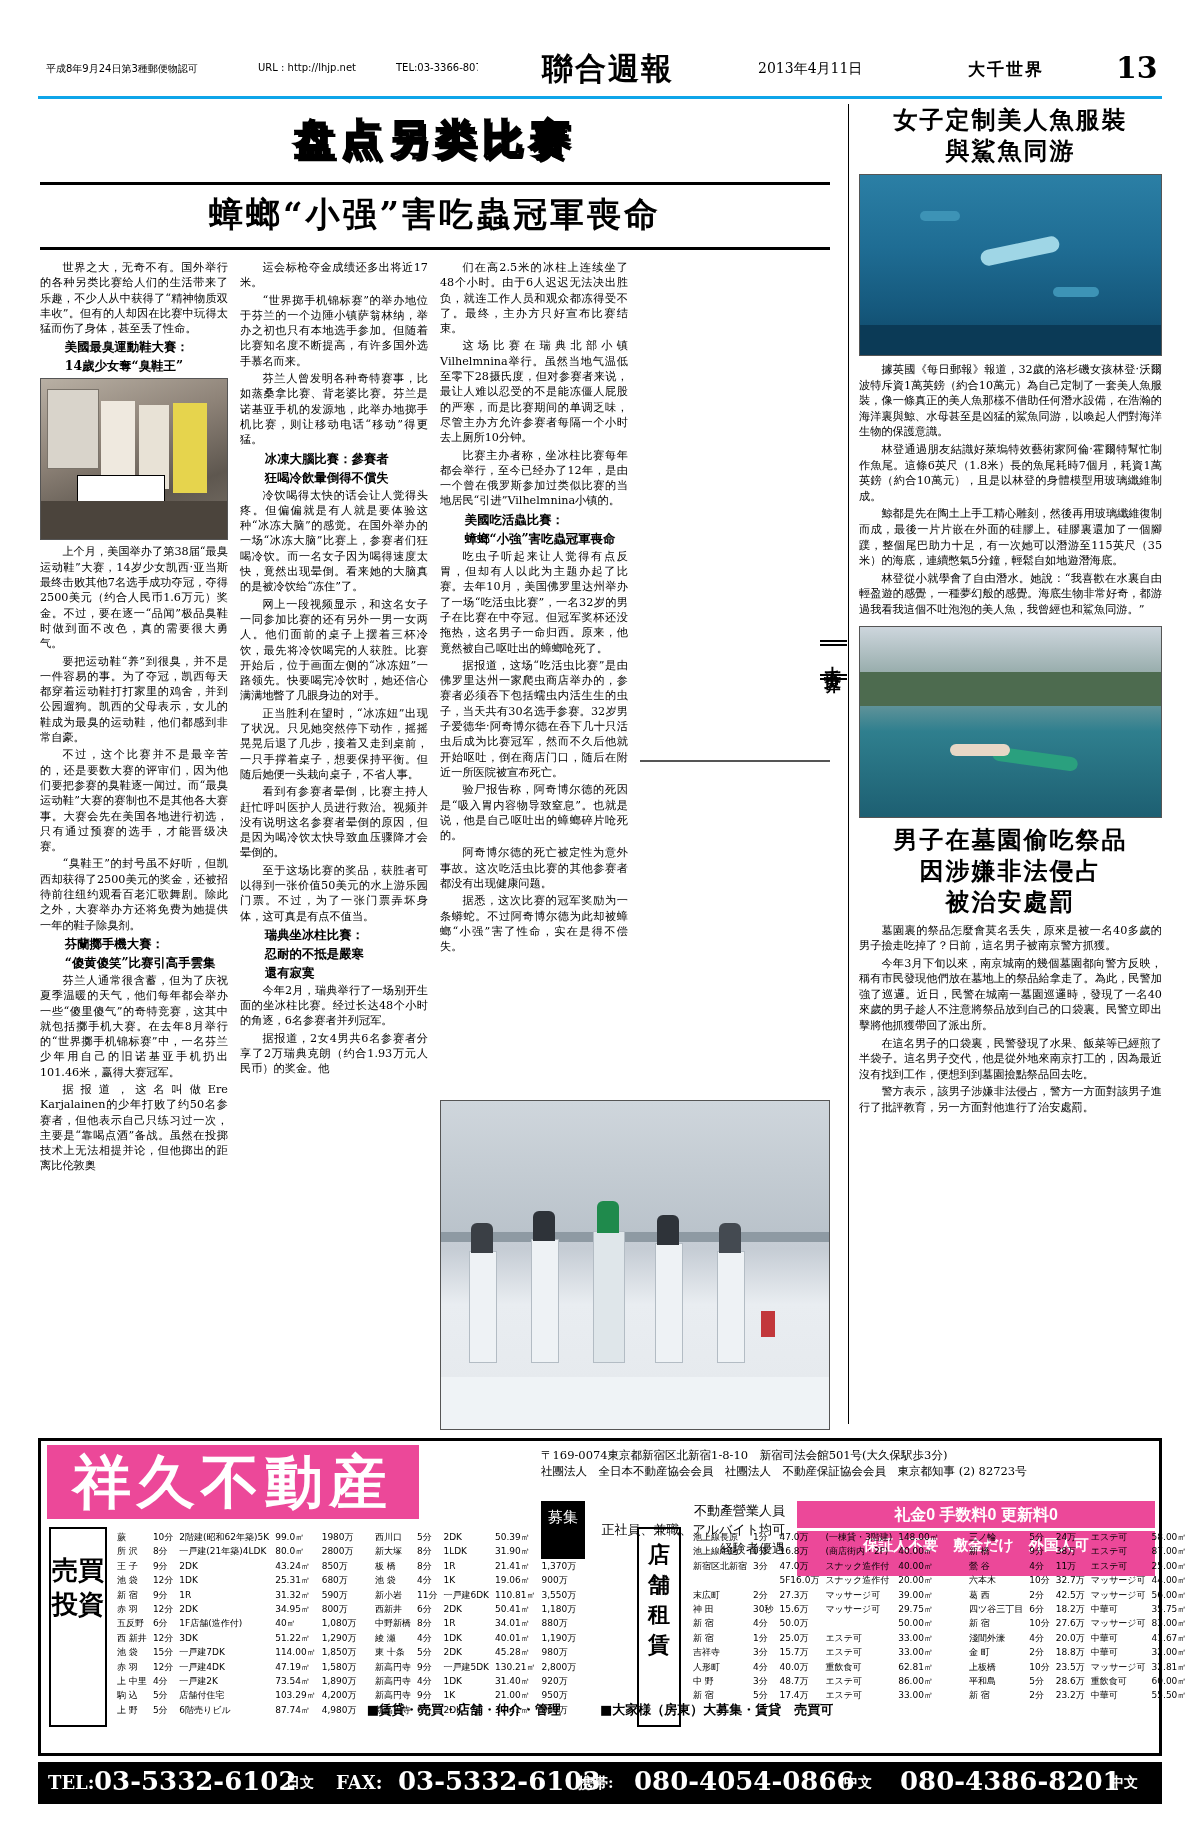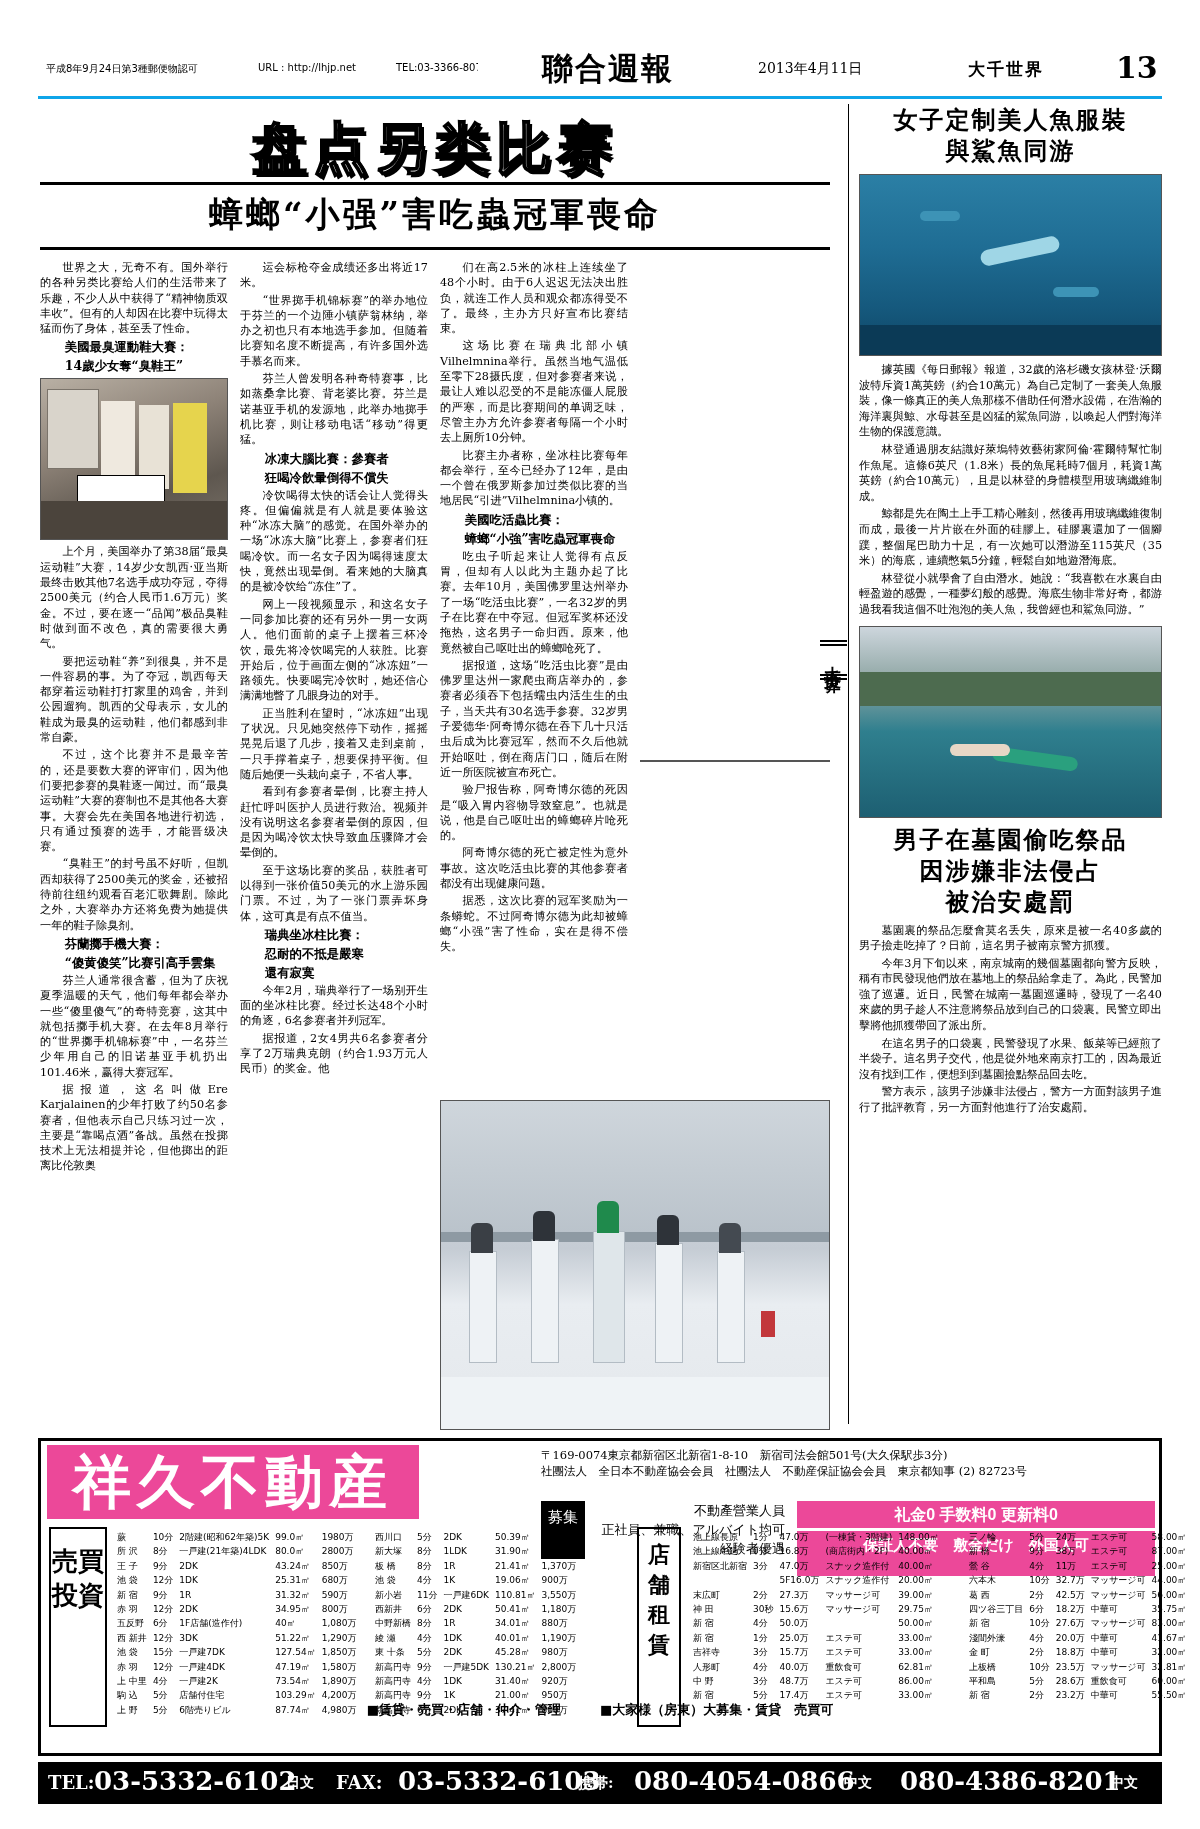--- a/index.html
+++ b/index.html
@@ -21,21 +21,21 @@
   .mh-pg{position:absolute;left:1078px;top:-2px;font-size:30px;font-weight:bold;font-family:"DejaVu Serif",serif;}
 
   
   .left-zone{position:absolute;left:40px;top:104px;width:790px;height:1320px;}
   .right-zone{position:absolute;left:848px;top:104px;width:314px;height:1320px;border-left:1px solid #000;padding-left:10px;box-sizing:border-box;}
 
   
   .art-title{position:relative;height:72px;margin:4px 0 0 0;text-align:center;}
   .art-title .t{
     display:inline-block;font-family:Liberation Mono, monospace;font-weight:bold;
-    font-size:55px;letter-spacing:6px;color:#fff;
+    font-size:41px;letter-spacing:6px;color:#fff;
     -webkit-text-stroke:2px #000;text-shadow:3px 3px 0 #000;
     padding:4px 22px;
   }
   .headline{
     text-align:center;font-family:"DejaVu Serif","Liberation Serif",serif;font-weight:bold;
     font-size:34px;letter-spacing:3px;border-top:3px solid #000;border-bottom:3px solid #000;
     padding:7px 0 9px 0;margin:2px 0 10px 0;
   }
   .body-text{
     font-family:"DejaVu Serif","Liberation Serif",serif;
@@ -66,21 +66,21 @@
   .ad{position:absolute;left:38px;top:1438px;width:1124px;height:318px;border:3px solid #000;background:#fff;box-sizing:border-box;}
   .ad-logo{position:absolute;left:6px;top:4px;width:372px;height:74px;background:#ec4899;color:#fff;
      font-family:"DejaVu Serif",serif;font-weight:bold;font-size:58px;letter-spacing:6px;text-align:center;line-height:74px;}
   .ad-addr{position:absolute;left:500px;top:6px;width:614px;font-family:"DejaVu Serif",serif;font-size:11.5px;line-height:16px;}
   .ad-addr .line{border-bottom:0;}
   .recruit{position:absolute;left:500px;top:60px;width:44px;height:58px;background:#000;color:#fff;
      font-family:"DejaVu Serif",serif;font-size:15px;text-align:center;line-height:20px;padding-top:6px;box-sizing:border-box;}
   .recruit2{position:absolute;left:548px;top:60px;width:196px;height:58px;font-family:"DejaVu Serif",serif;font-size:13px;line-height:19px;text-align:right;}
   .blkbox{position:absolute;background:#ec4899;color:#fff;font-family:Liberation Sans, sans-serif;font-weight:bold;text-align:center;}
   .ad-side{position:absolute;left:8px;top:86px;width:58px;height:200px;border:2px solid #000;
-     font-family:"DejaVu Serif",serif;font-weight:bold;font-size:26px;text-align:center;line-height:34px;padding-top:15px;box-sizing:border-box;}
+     font-family:"DejaVu Serif",serif;font-weight:bold;font-size:26px;text-align:center;line-height:34px;padding-top:24px;box-sizing:border-box;}
   .tbl{position:absolute;font-family:"DejaVu Sans","Liberation Sans",sans-serif;font-size:9px;line-height:12.4px;}
   .tbl td{padding:0 2px;white-space:nowrap;}
   .shop{position:absolute;left:596px;top:86px;width:44px;height:200px;border:2px solid #000;
      font-family:"DejaVu Serif",serif;font-weight:bold;font-size:22px;text-align:center;line-height:30px;padding-top:10px;box-sizing:border-box;}
   .ad-foot{position:absolute;left:0;bottom:34px;width:100%;text-align:center;font-family:"DejaVu Serif",serif;font-size:13px;font-weight:bold;}
   .tel-bar{position:absolute;left:38px;top:1762px;width:1124px;height:42px;background:#000;color:#fff;}
   .tel-bar div{position:absolute;font-family:"DejaVu Serif",serif;font-weight:bold;}
 </style>
 </head>
 <body>
@@ -301,21 +301,21 @@
             <td>西 新井</td>
             <td>12分</td>
             <td>3DK</td>
             <td>51.22㎡</td>
             <td>1,290万</td>
           </tr>
         <tr>
             <td>池 袋</td>
             <td>15分</td>
             <td>一戸建7DK</td>
-            <td>127.54㎡</td>
+            <td>114.00㎡</td>
             <td>1,850万</td>
           </tr>
         <tr>
             <td>赤 羽</td>
             <td>12分</td>
             <td>一戸建4DK</td>
             <td>47.19㎡</td>
             <td>1,580万</td>
           </tr>
         <tr>

